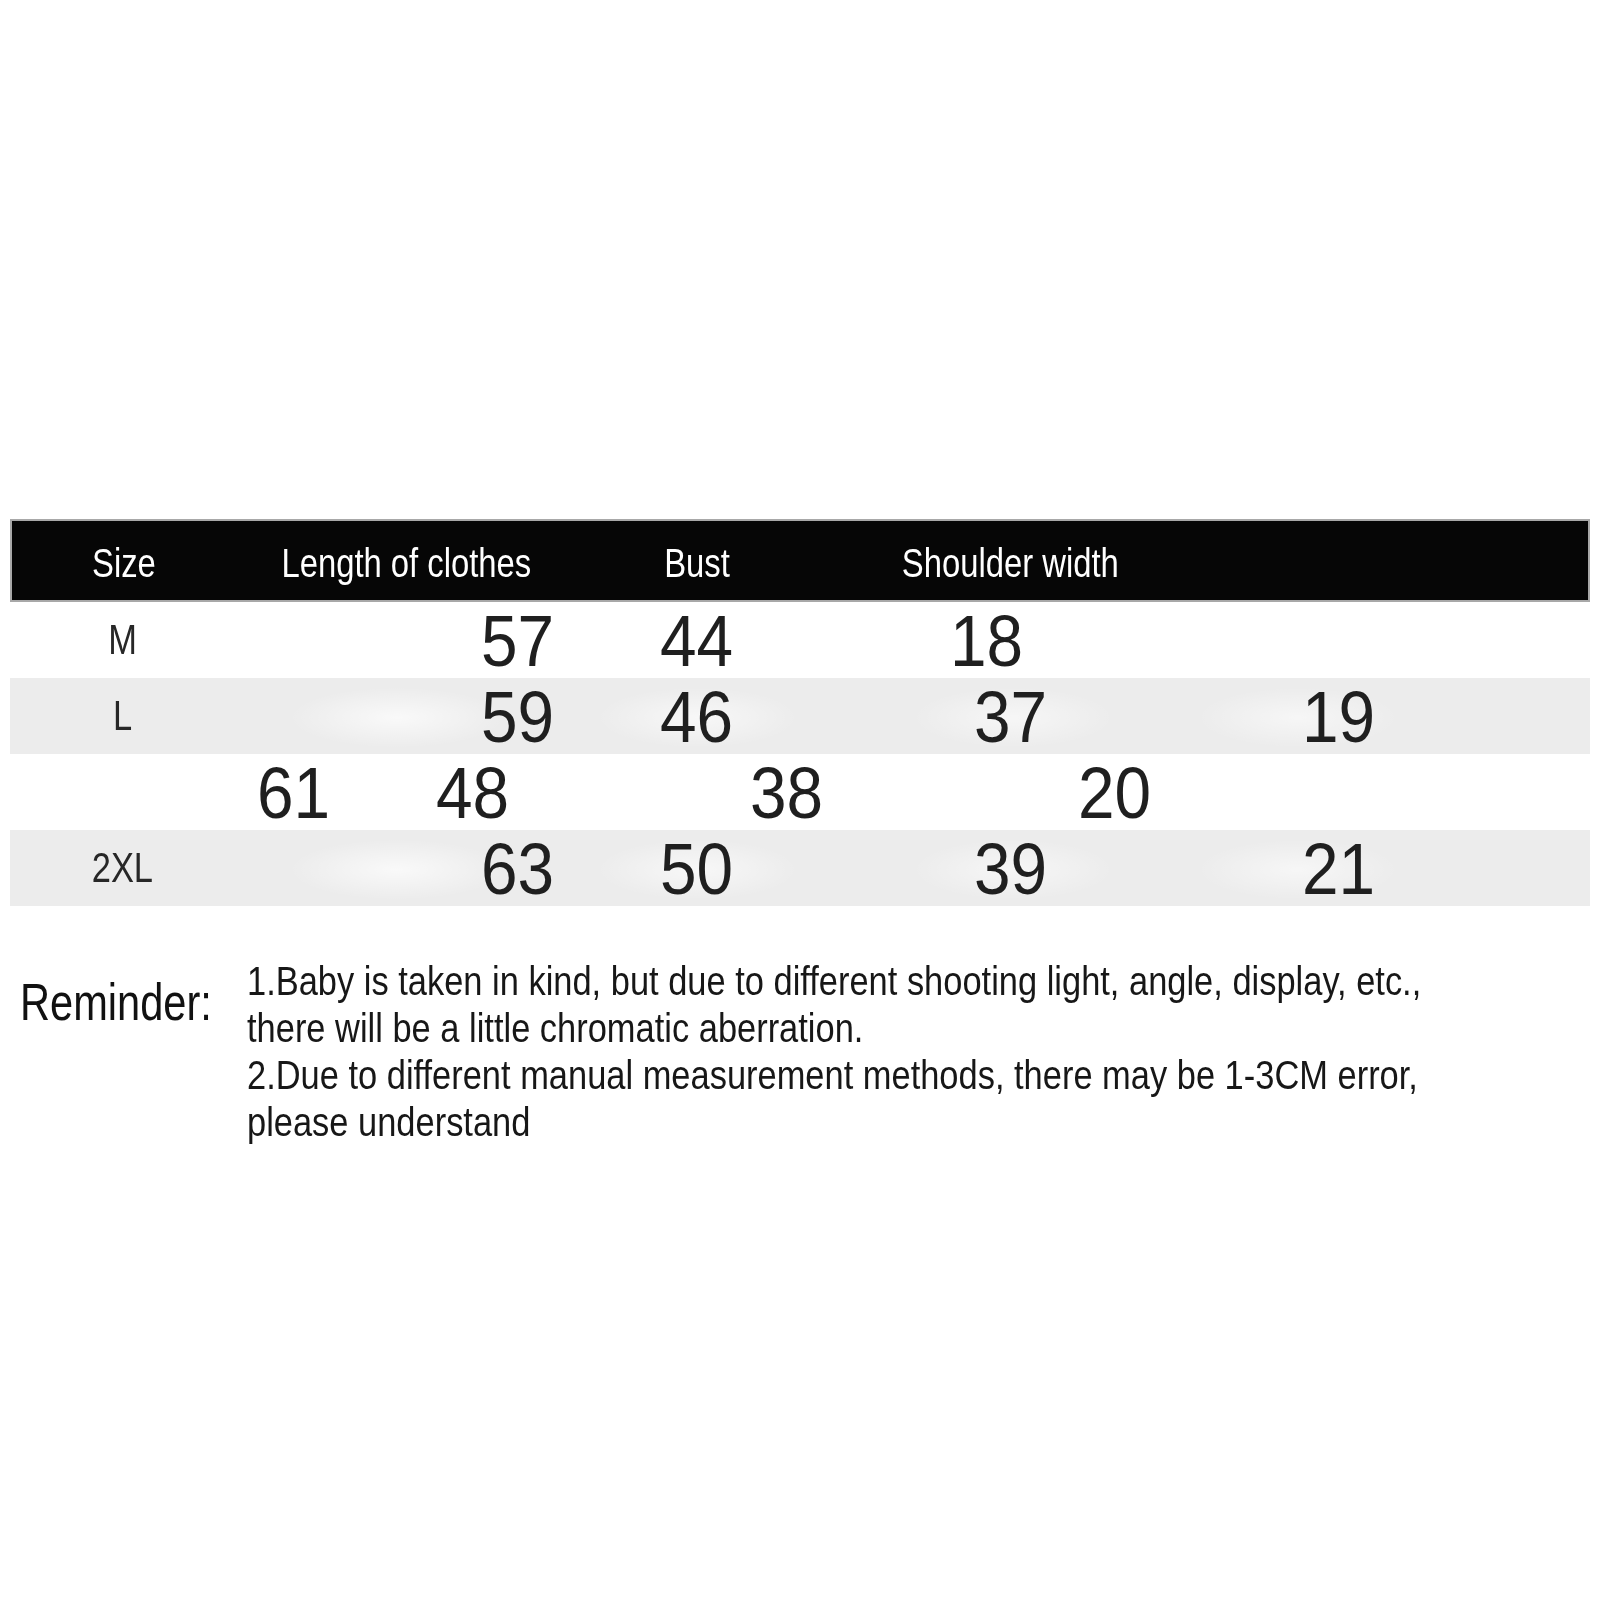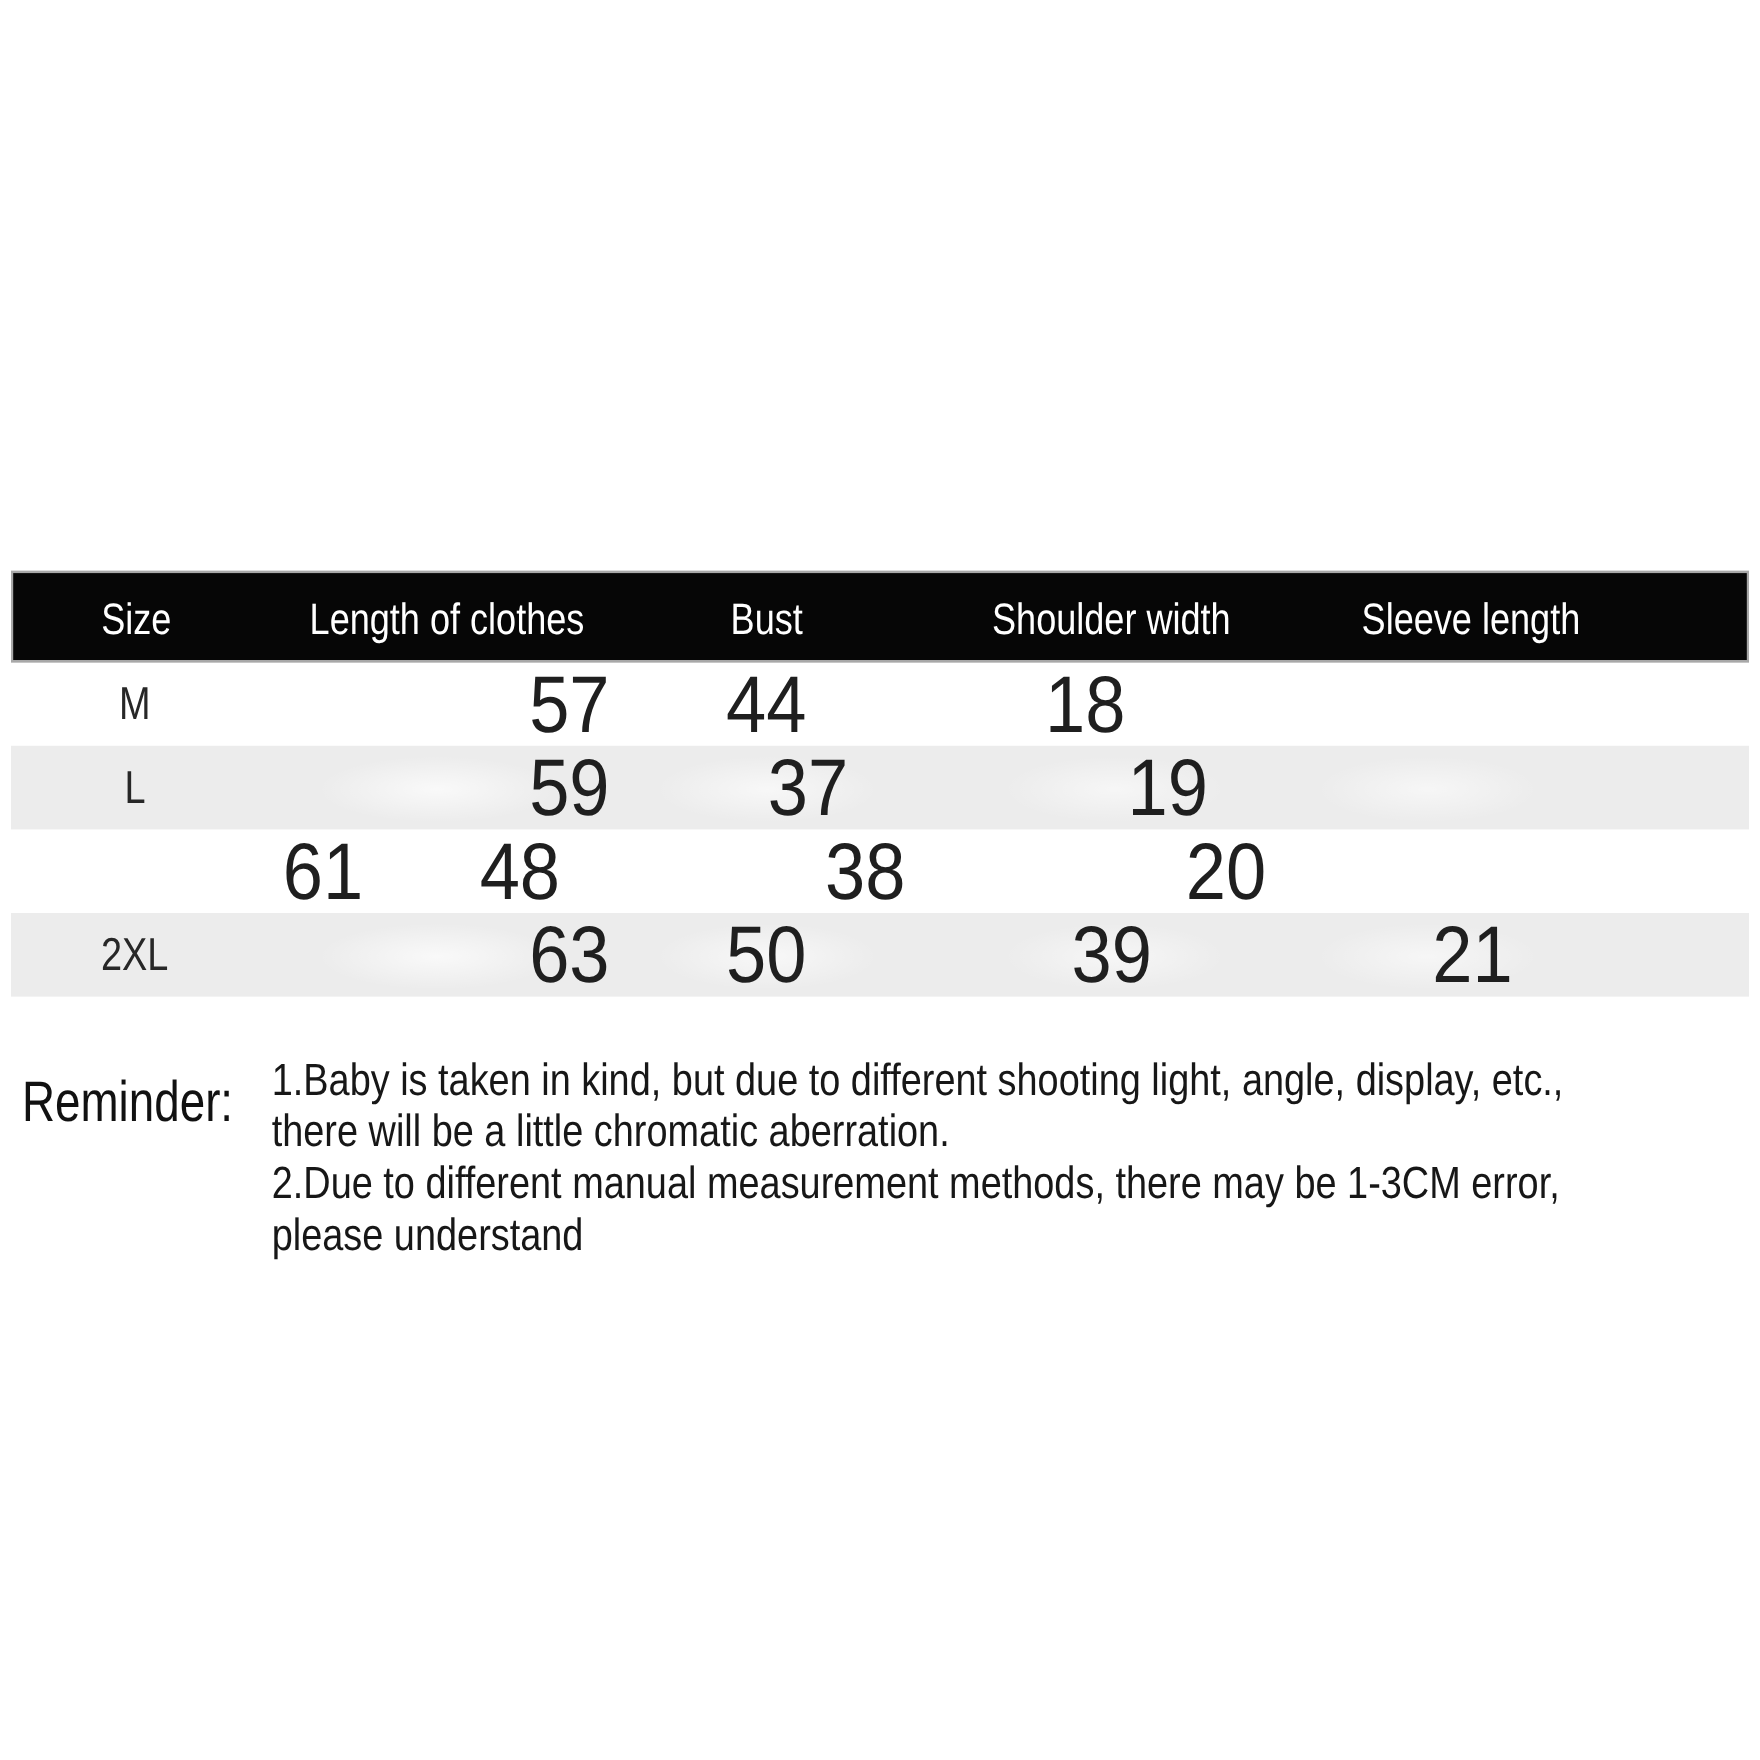--- a/index.html
+++ b/index.html
@@ -82,23 +82,20 @@
         </div>
       <div class="cell c2">
           <span class="cond">Length of clothes</span>
         </div>
       <div class="cell c3">
           <span class="cond">Bust</span>
         </div>
       <div class="cell c4">
           <span class="cond">Shoulder width</span>
         </div>
-      <div class="cell c5">
-          <span class="cond">Sleeve length</span>
-        </div>
     </div>
 
     <div class="trow">
       <div class="cell c1 size-cell">
           <span class="cond">M</span>
         </div>
       <div class="cell c2 num-cell">
           <span class="num">57</span>
         </div>
       <div class="cell c3 num-cell">
@@ -108,20 +105,23 @@
           <span class="num">18</span>
         </div>
     </div>
 
     <div class="trow alt">
       <div class="cell c1 size-cell">
           <span class="cond">L</span>
         </div>
       <div class="cell c2 num-cell">
           <span class="num">59</span>
+        </div>
+      <div class="cell c3 num-cell">
+          <span class="num">46</span>
         </div>
       <div class="cell c4 num-cell">
           <span class="num">37</span>
         </div>
       <div class="cell c5 num-cell">
           <span class="num">19</span>
         </div>
     </div>
 
     <div class="trow">

